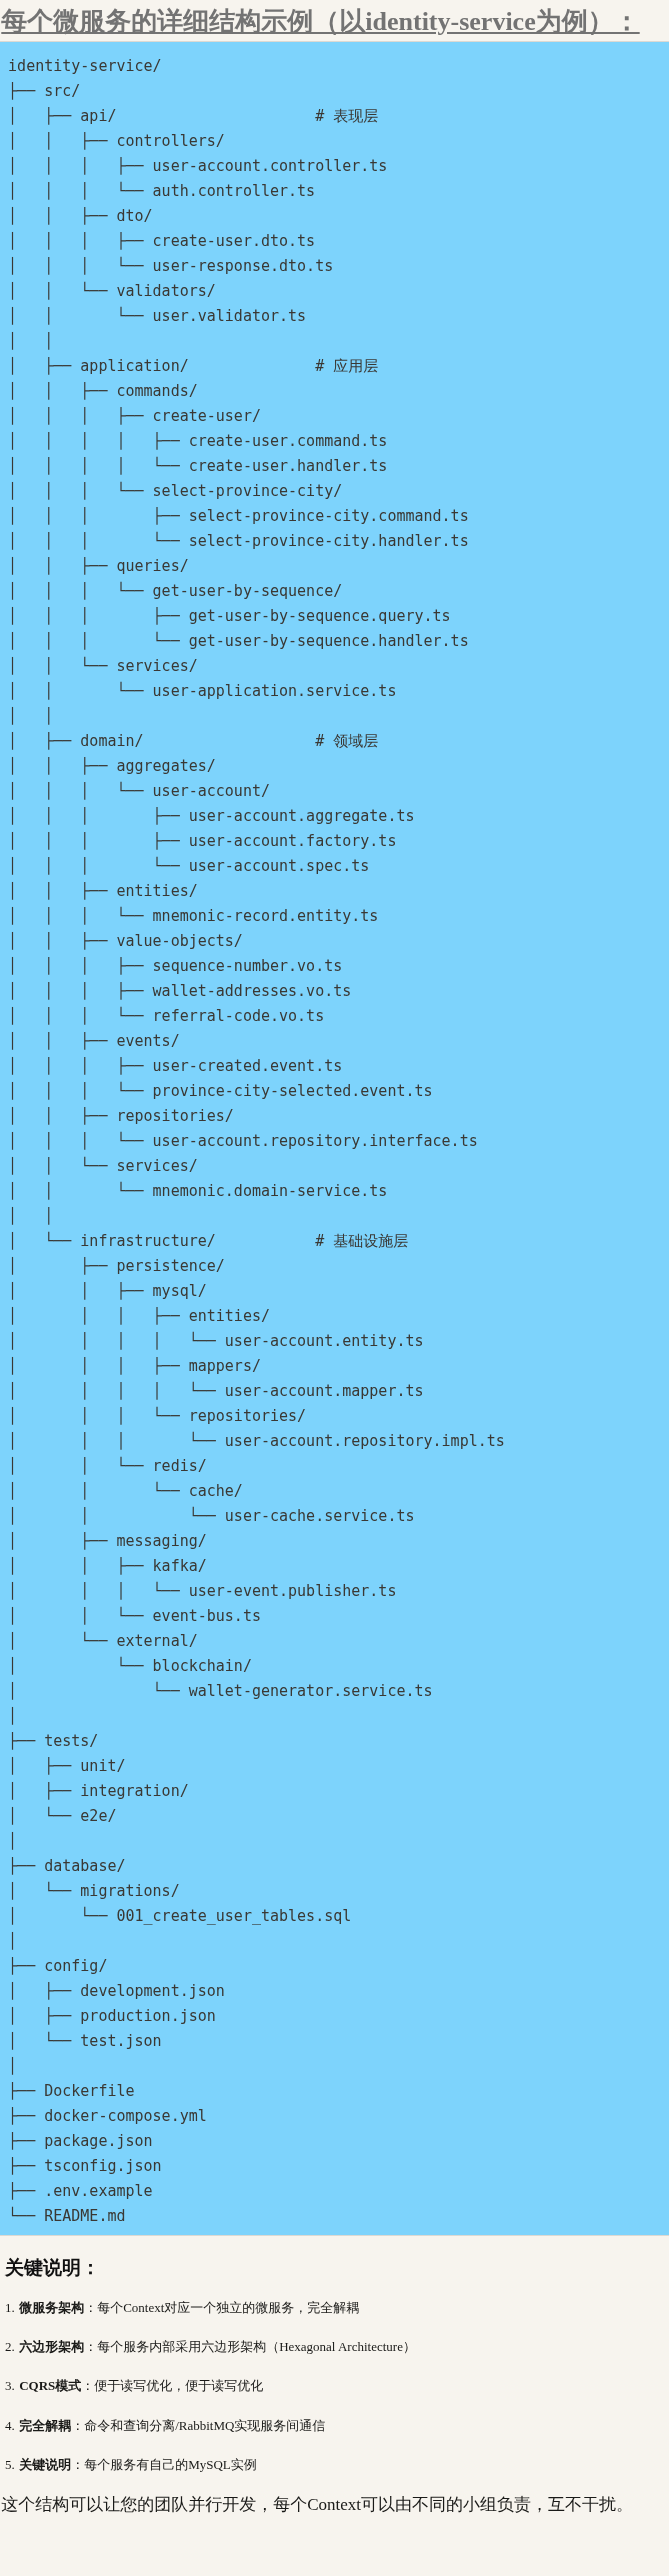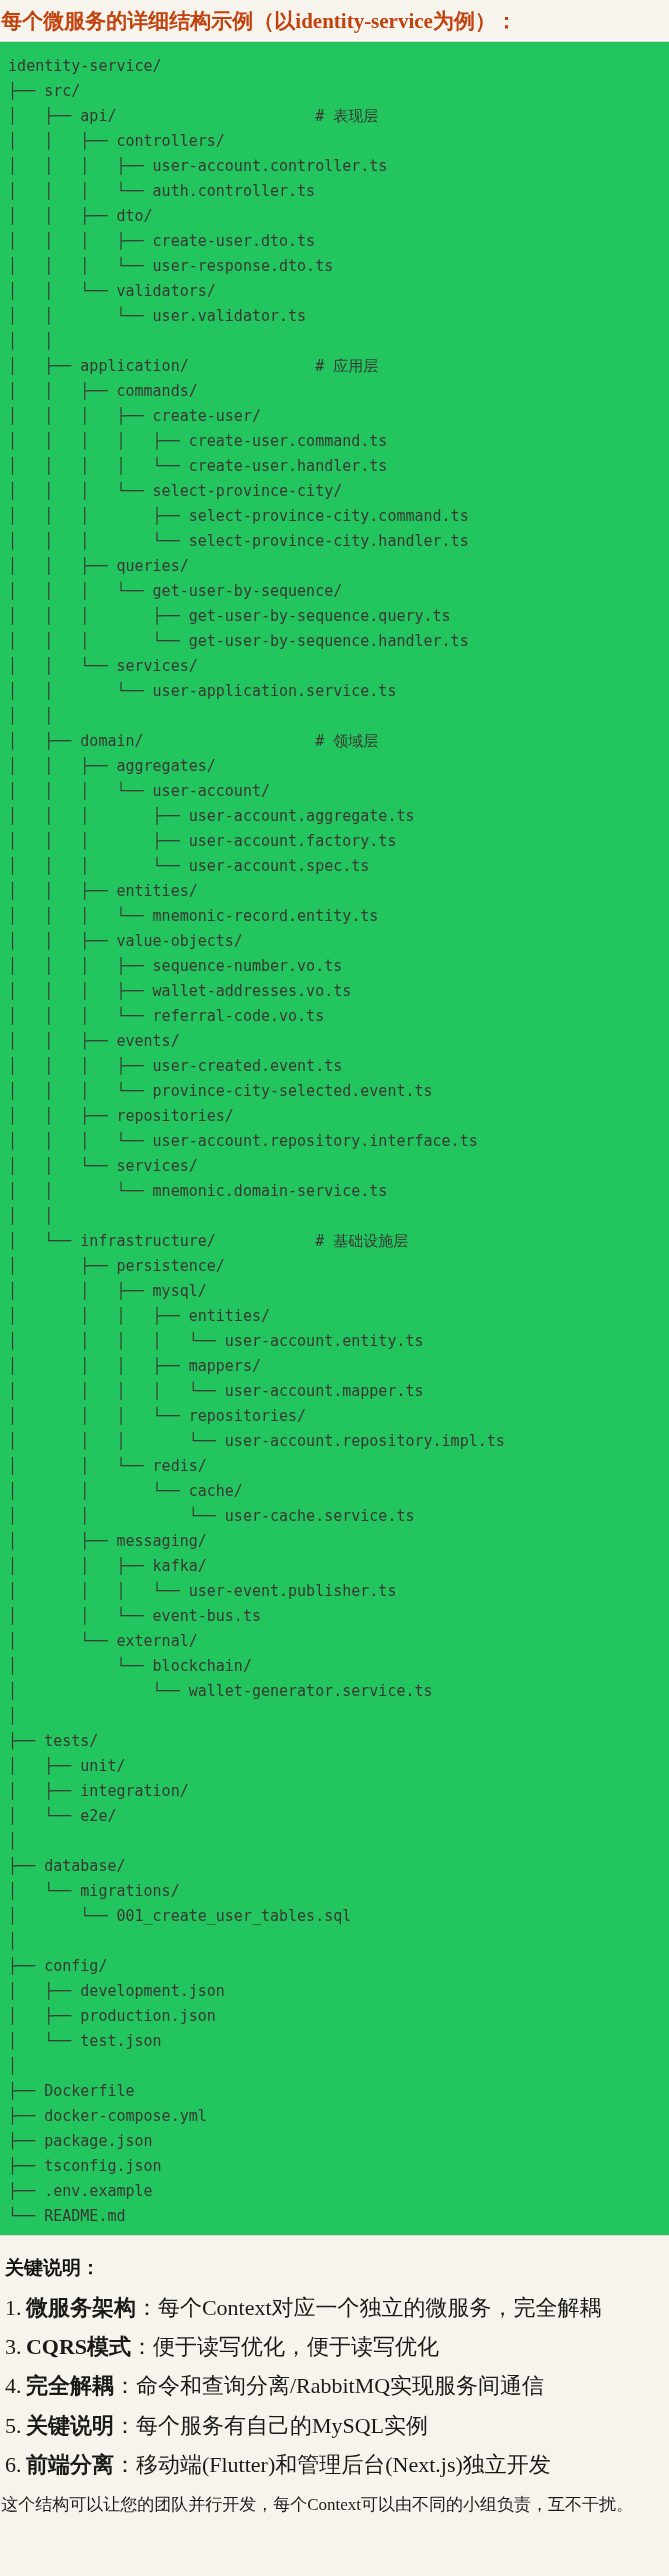--- a/index.html
+++ b/index.html
@@ -5,29 +5,30 @@
   html, body { margin: 0; padding: 0; }
   body {
     width: 669px;
     background: #f7f4ee;
     color: #1a1a18;
     font-family: "Liberation Serif", "DejaVu Serif", serif;
   }
   .title {
     margin: 0;
     padding: 8.1px 5px 0 1.3px;
-    font-size: 21px;
+    font-size: 26px;
     line-height: 27.5px;
     font-weight: 700;
     height: 41px;
     box-sizing: border-box;
-    color: #c2410c;
+    color: #737373;
+    text-decoration: underline;
   }
   .codeblock {
-    background: #22c55e;
+    background: #7dd3fc;
     border-top: 0.6px solid #dcd9d3;
     border-bottom: 0.6px solid #dcd9d3;
     padding: 12px 6.3px 5.6px 8.1px;
   }
   .tree {
     margin: 0;
     font-family: "DejaVu Sans Mono", "Liberation Mono", monospace;
     font-size: 15px;
     line-height: 25px;
     color: #3a3834;
@@ -37,21 +38,21 @@
   .notes-heading {
     margin: 19px 0 0 0;
     font-size: 19px;
     line-height: 26px;
     font-weight: 700;
     color: #111;
   }
   .notes-list { margin: 0; padding: 0; }
   .note-item {
     margin-top: 15px;
-    font-size: 22px;
+    font-size: 13px;
     line-height: 24.4px;
   }
   .note-num { margin-right: 4.4px; }
   .note-term { font-weight: 700; }
   .summary {
     margin: 15px 0 0 -3.8px;
     padding-bottom: 9.4px;
     font-size: 17px;
     line-height: 24.4px;
   }
@@ -153,27 +154,27 @@
 └── README.md</pre>
   </div>
 
   <div class="notes">
     <h3 class="notes-heading">关键说明：</h3>
 
     <div class="notes-list">
 
         <div class="note-item"><span class="note-num">1.</span><span class="note-term">微服务架构</span><span class="note-desc">：每个Context对应一个独立的微服务，完全解耦</span></div>
 
+        <div class="note-item"><span class="note-num">2.</span><span class="note-term">六边形架构</span><span class="note-desc">：每个服务内部采用六边形架构（Hexagonal Architecture）</span></div>
 
         <div class="note-item"><span class="note-num">3.</span><span class="note-term">CQRS模式</span><span class="note-desc">：便于读写优化，便于读写优化</span></div>
 
         <div class="note-item"><span class="note-num">4.</span><span class="note-term">完全解耦</span><span class="note-desc">：命令和查询分离/RabbitMQ实现服务间通信</span></div>
 
         <div class="note-item"><span class="note-num">5.</span><span class="note-term">关键说明</span><span class="note-desc">：每个服务有自己的MySQL实例</span></div>
 
-        <div class="note-item"><span class="note-num">6.</span><span class="note-term">前端分离</span><span class="note-desc">：移动端(Flutter)和管理后台(Next.js)独立开发</span></div>
       </div>
 
     <p class="summary">这个结构可以让您的团队并行开发，每个Context可以由不同的小组负责，互不干扰。</p>
   </div>
 
 </div>
 
 
 </body></html>

